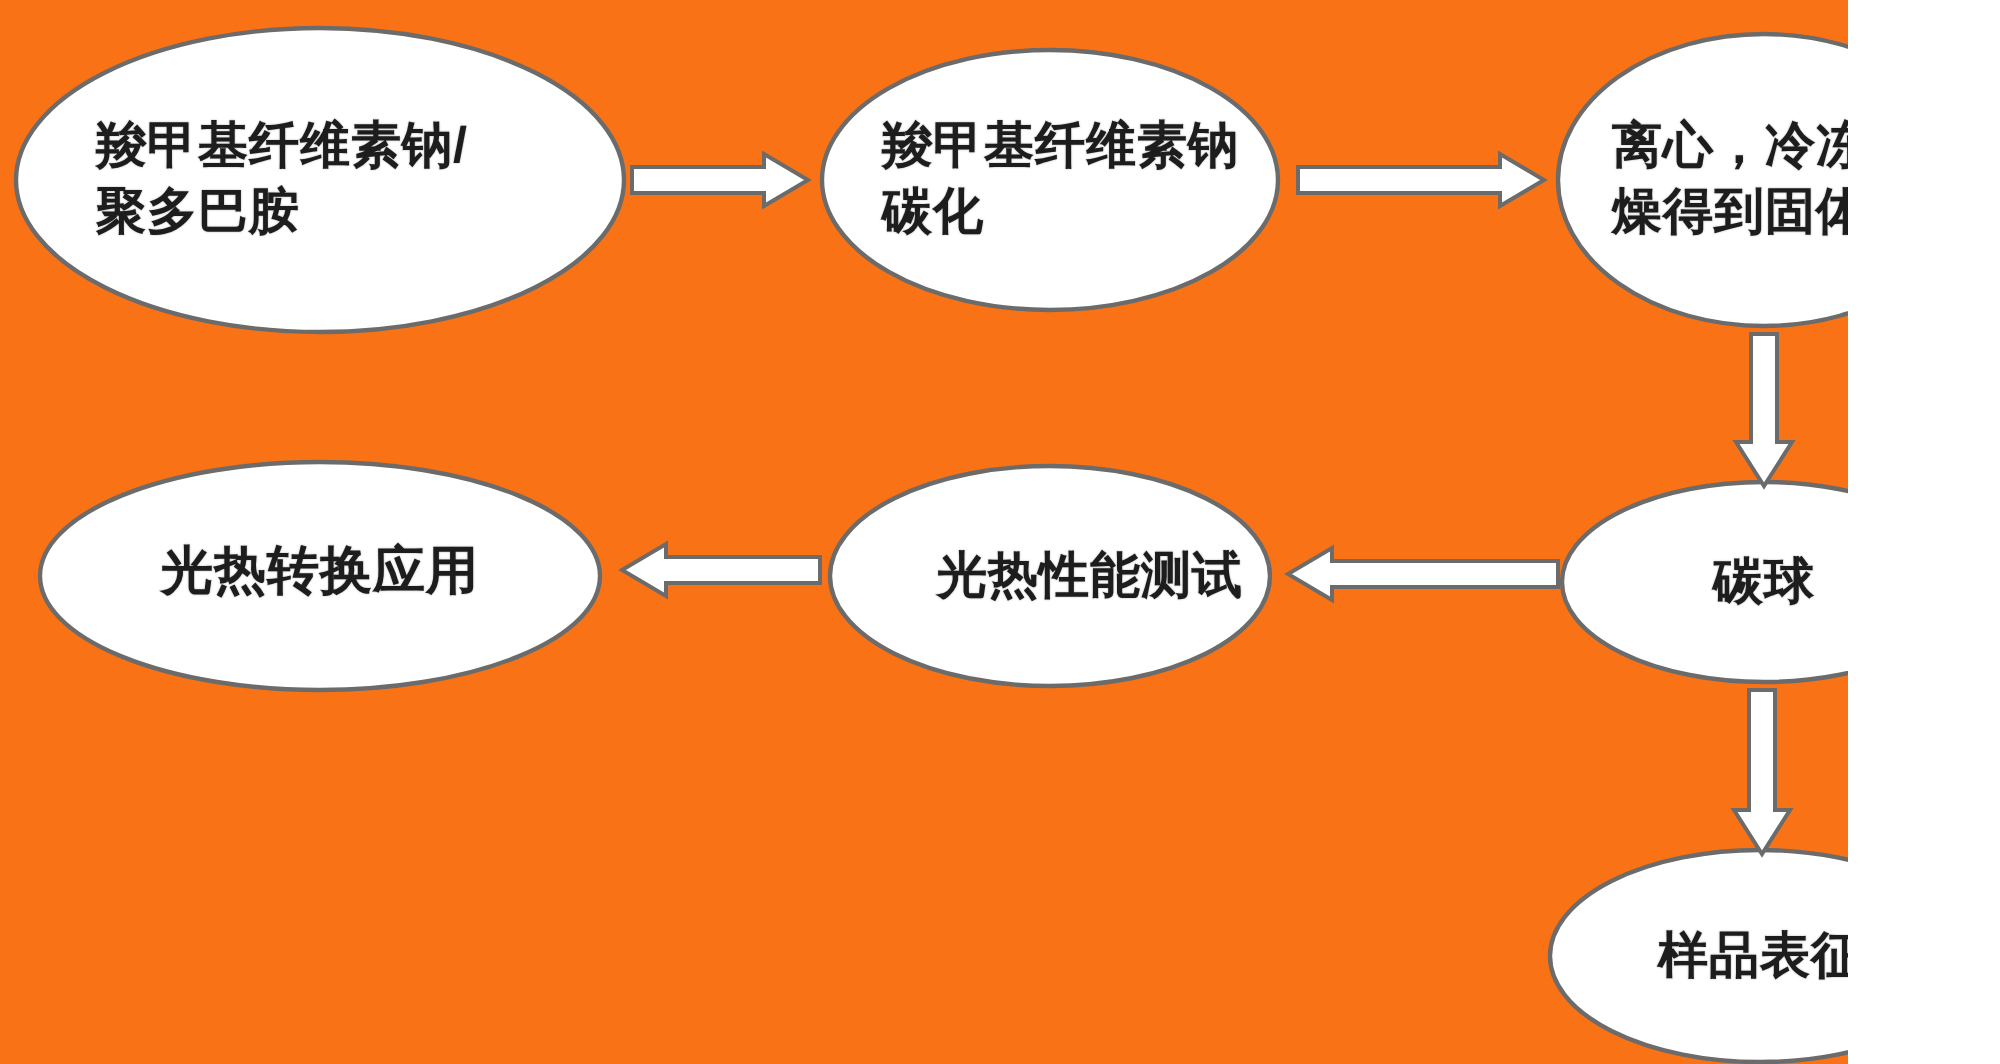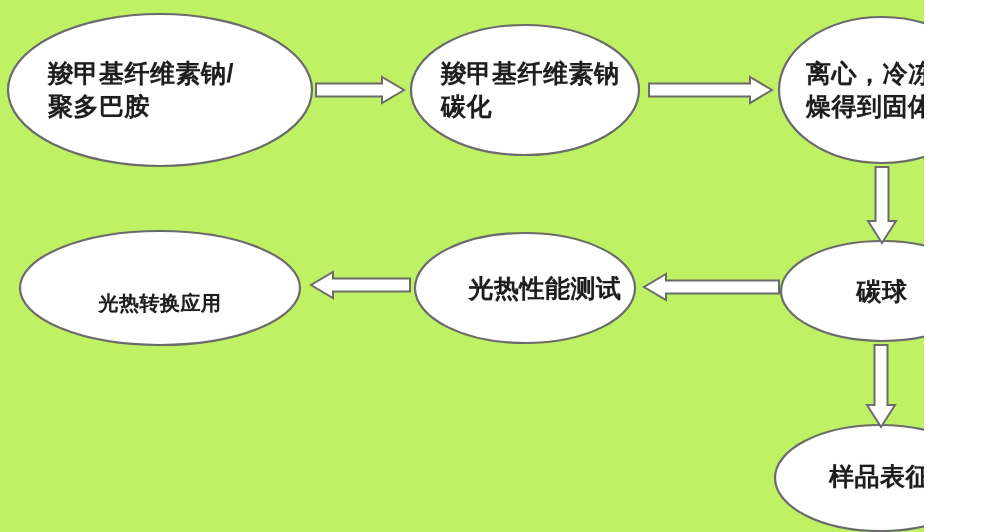--- a/index.html
+++ b/index.html
@@ -8,21 +8,21 @@
     padding: 0;
     background: #ffffff;
   }
   body {
     font-family: "Liberation Sans", "DejaVu Sans", sans-serif;
   }
   #canvas {
     position: relative;
     width: 924px;
     height: 532px;
-    background: #bef264;
+    background: #f97316;
     overflow: hidden;
   }
   #canvas svg.layer {
     position: absolute;
     left: 0;
     top: 0;
     width: 1000px;
     height: 532px;
   }
   .node-label {
@@ -64,17 +64,17 @@
       <polygon points="410.0,278.5 333.0,278.5 333.0,272.0 311.0,285.0 333.0,298.0 333.0,291.5 410.0,291.5" fill="#ffffff" stroke="#6b6b6b" stroke-width="2" stroke-linejoin="miter"></polygon>
     </svg>
   <div id="label-layer">
       <div class="node-label left-align" style="left: 8px; top: 14px; width: 304px; height: 152px; font-size: 25px; color: rgb(29, 29, 29); padding-left: 40px;">羧甲基纤维素钠/
 聚多巴胺</div>
       <div class="node-label left-align" style="left: 411px; top: 25px; width: 228px; height: 130px; font-size: 25px; color: rgb(29, 29, 29); padding-left: 30px;">羧甲基纤维素钠
 碳化</div>
       <div class="node-label left-align" style="left: 779px; top: 17px; width: 206px; height: 146px; font-size: 25px; color: rgb(29, 29, 29); padding-left: 27px;">离心，冷冻干
 燥得到固体</div>
       <div class="node-label" style="left: 781px; top: 241px; width: 202px; height: 100px; font-size: 25px; color: rgb(29, 29, 29);">碳球</div>
-      <div class="node-label" style="left: 775px; top: 425px; width: 210px; height: 106px; font-size: 25px; color: rgb(29, 29, 29); font-family: Liberation Mono, monospace;">样品表征</div>
+      <div class="node-label" style="left: 775px; top: 425px; width: 210px; height: 106px; font-size: 25px; color: rgb(29, 29, 29);">样品表征</div>
       <div class="node-label" style="left: 435px; top: 233px; width: 220px; height: 110px; font-size: 25px; color: rgb(29, 29, 29);">光热性能测试</div>
-      <div class="node-label" style="left: 20px; top: 246px; width: 280px; height: 114px; font-size: 20px; color: rgb(29, 29, 29);">光热转换应用</div>
+      <div class="node-label" style="left: 20px; top: 228px; width: 280px; height: 114px; font-size: 26px; color: rgb(29, 29, 29);">光热转换应用</div>
     </div>
 </div>
 
 </body></html>

